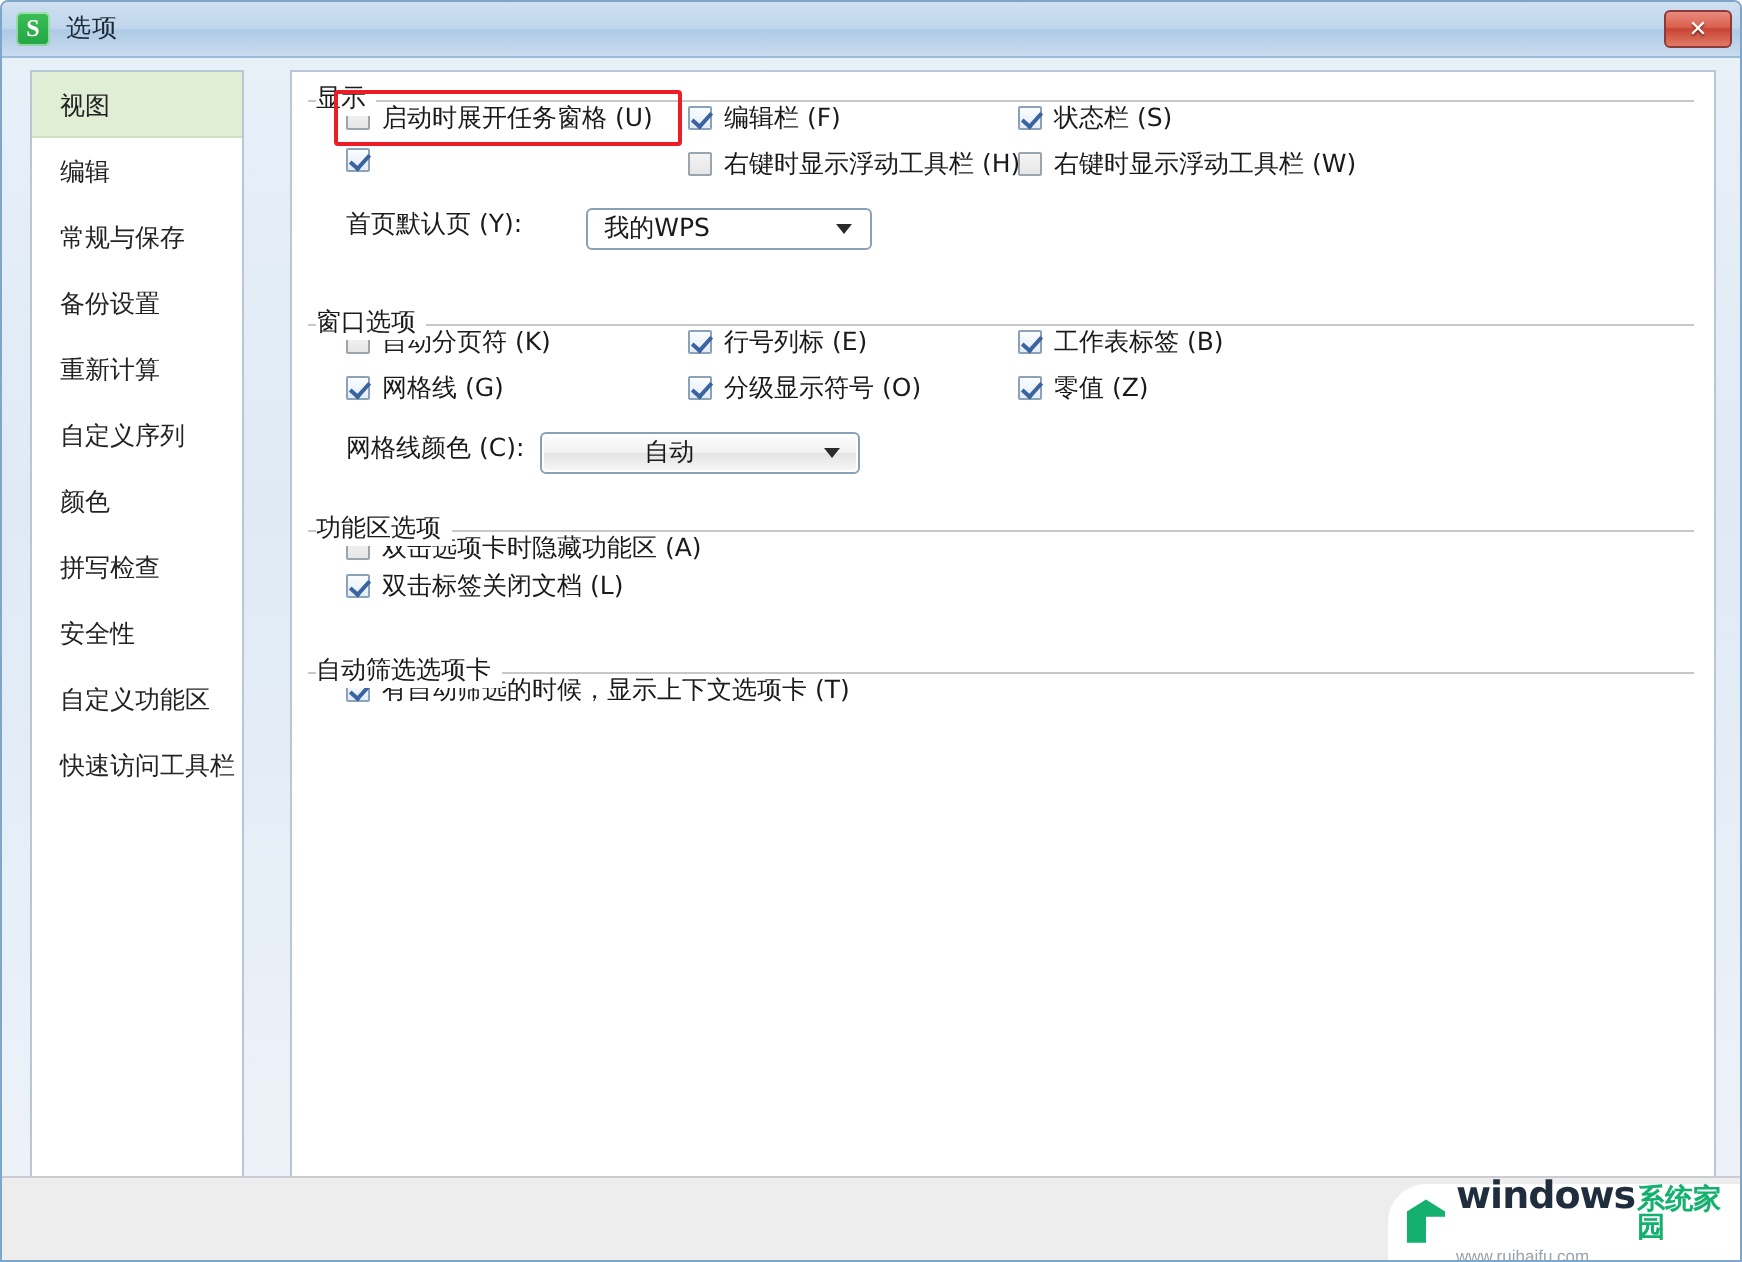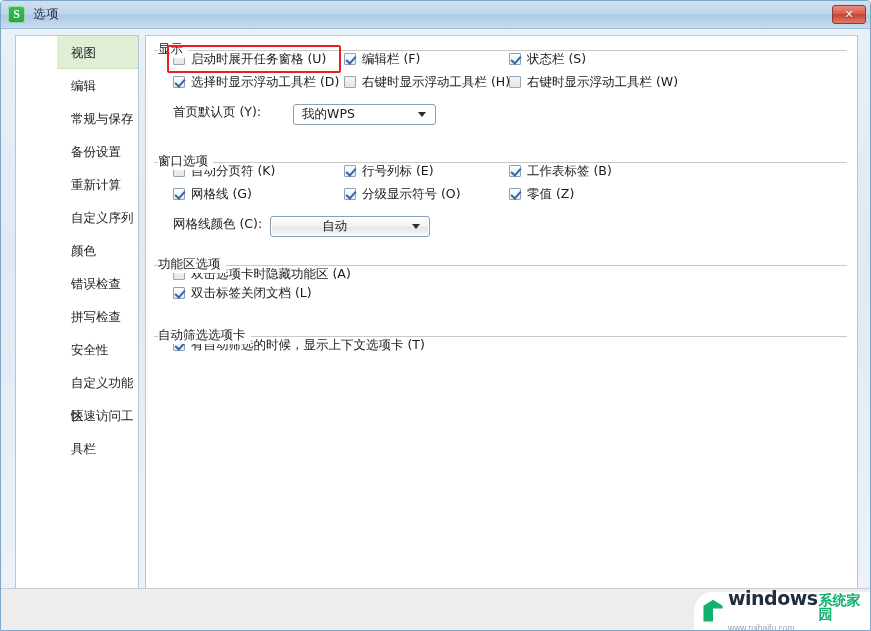--- a/index.html
+++ b/index.html
@@ -80,26 +80,25 @@
     justify-content: center;
     text-shadow: 0 1px 1px rgba(0,0,0,.45);
     cursor: pointer;
   }
 
   
   .sidebar {
     position: absolute;
     left: 14px;
     top: 34px;
-    width: 124px;
+    width: 107px;
     height: 584px;
     box-sizing: border-box;
     background: #ffffff;
     border: 1px solid #b7c7d5;
-    padding-left: 41px;
   }
   .side-item {
     height: 33px;
     line-height: 33px;
     padding-left: 14px;
     font-size: 12.5px;
     color: #232323;
     cursor: pointer;
     box-sizing: border-box;
   }
@@ -332,21 +331,20 @@
   </div>
 
   <div class="sidebar">
     <div class="side-item selected">视图</div>
     <div class="side-item">编辑</div>
     <div class="side-item">常规与保存</div>
     <div class="side-item">备份设置</div>
     <div class="side-item">重新计算</div>
     <div class="side-item">自定义序列</div>
     <div class="side-item">颜色</div>
-    <div class="side-item">错误检查</div>
     <div class="side-item">拼写检查</div>
     <div class="side-item">安全性</div>
     <div class="side-item">自定义功能区</div>
     <div class="side-item">快速访问工具栏</div>
   </div>
 
   <div class="content">
 
     <div class="group" style="top:6px;">
       <div class="group-rule"></div>
@@ -363,21 +361,20 @@
           <span class="cb-label">编辑栏 (F)</span>
         </div>
 
         <div class="cbrow" style="left:355px; top:9px;">
           <span class="cb checked"></span>
           <span class="cb-label">状态栏 (S)</span>
         </div>
 
         <div class="cbrow" style="left:19px; top:32px;">
           <span class="cb checked"></span>
-          <span class="cb-label">选择时显示浮动工具栏 (D)</span>
         </div>
 
         <div class="cbrow" style="left:190px; top:32px;">
           <span class="cb"></span>
           <span class="cb-label">右键时显示浮动工具栏 (H)</span>
         </div>
 
         <div class="cbrow" style="left:355px; top:32px;">
           <span class="cb"></span>
           <span class="cb-label">右键时显示浮动工具栏 (W)</span>

